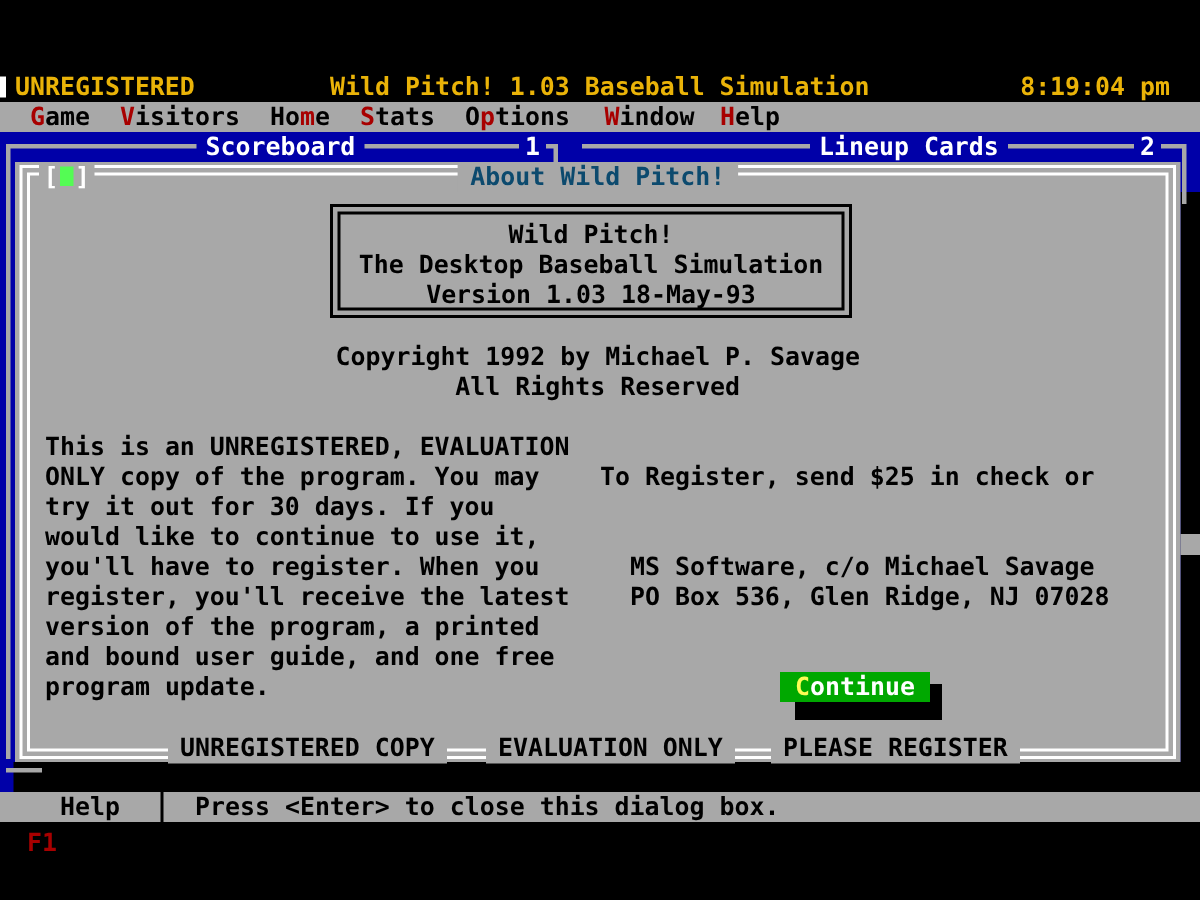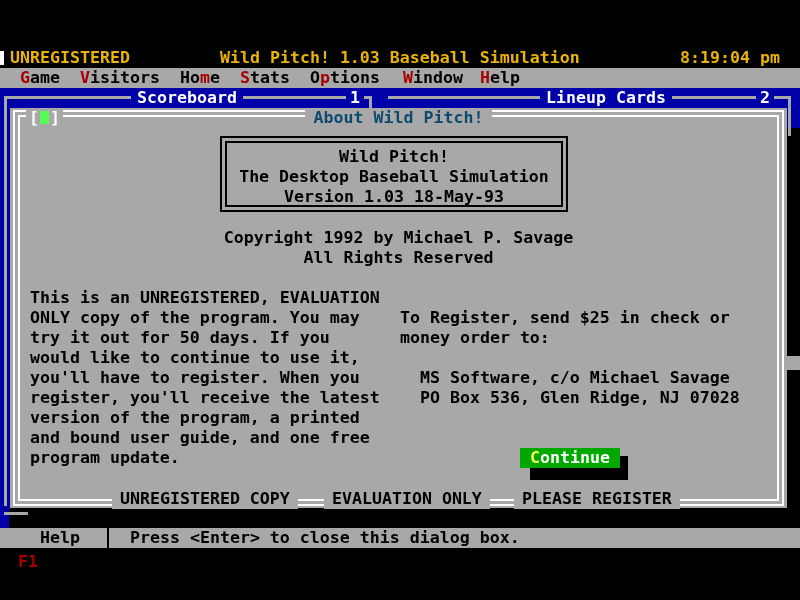--- a/index.html
+++ b/index.html
@@ -101,30 +101,29 @@
       <div>Wild Pitch!</div>
       <div>The Desktop Baseball Simulation</div>
       <div>Version 1.03 18-May-93</div>
     </div>
 
     <div class="centerline" style="top:120px;">Copyright 1992 by Michael P. Savage</div>
     <div class="centerline" style="top:140px;">All Rights Reserved</div>
 
     <div class="bodyline" style="top:180px;">This is an UNREGISTERED, EVALUATION</div>
     <div class="bodyline" style="top:200px;">ONLY copy of the program. You may</div>
-    <div class="bodyline" style="top:220px;">try it out for 50 days. If you</div>
+    <div class="bodyline" style="top:220px;">try it out for 30 days. If you</div>
     <div class="bodyline" style="top:240px;">would like to continue to use it,</div>
     <div class="bodyline" style="top:260px;">you'll have to register. When you</div>
     <div class="bodyline" style="top:280px;">register, you'll receive the latest</div>
     <div class="bodyline" style="top:320px;">and bound user guide, and one free</div>
     <div class="bodyline" style="top:300px;">version of the program, a printed</div>
     <div class="bodyline" style="top:340px;">program update.</div>
 
     <div class="regline" style="left:390px;top:200px;">To Register, send $25 in check or</div>
-    <div class="regline" style="left:390px;top:220px;">money order to:</div>
     <div class="regline" style="left:410px;top:260px;">MS Software, c/o Michael Savage</div>
     <div class="regline" style="left:410px;top:280px;">PO Box 536, Glen Ridge, NJ 07028</div>
 
     <div class="btn-shadow"></div>
     <div class="btn"><span class="hotb">C</span><span>ontinue</span></div>
 
     <div class="badge" style="left:102px;">UNREGISTERED COPY</div>
     <div class="badge" style="left:314px;">EVALUATION ONLY</div>
     <div class="badge" style="left:504px;">PLEASE REGISTER</div>
   </div>

